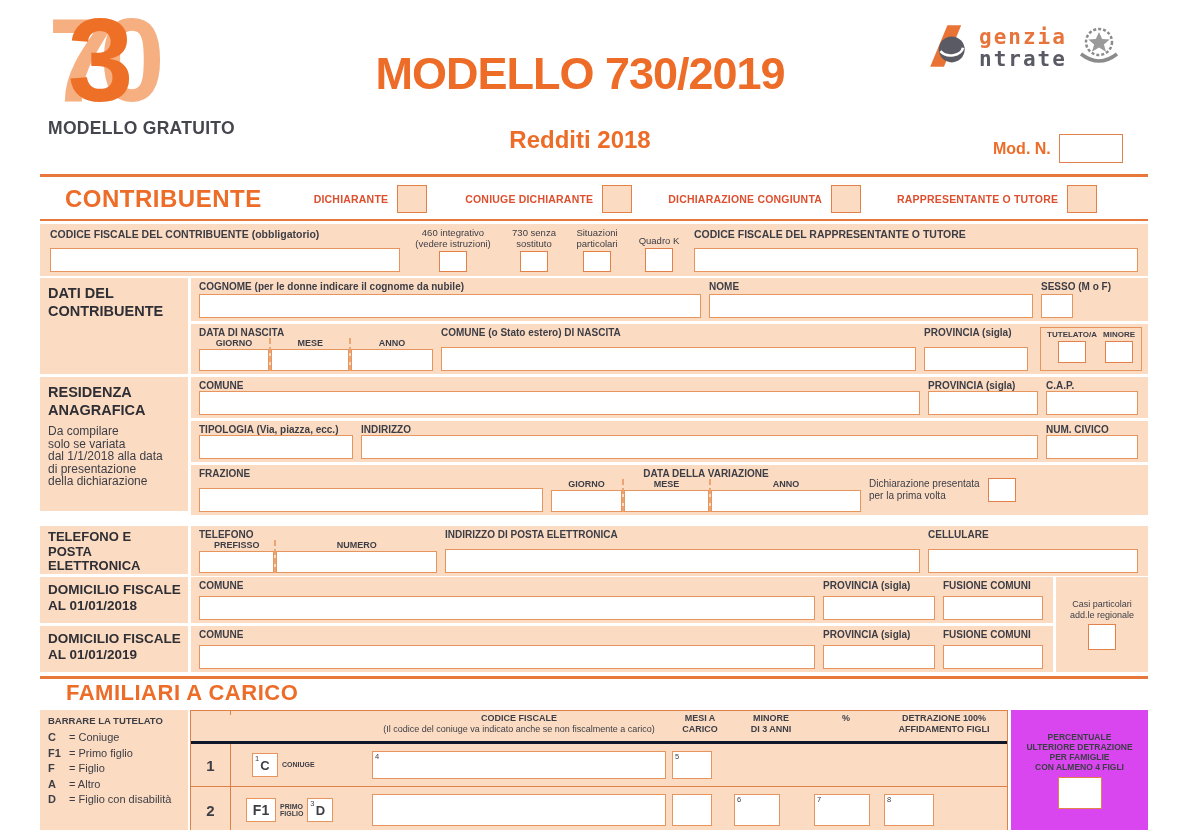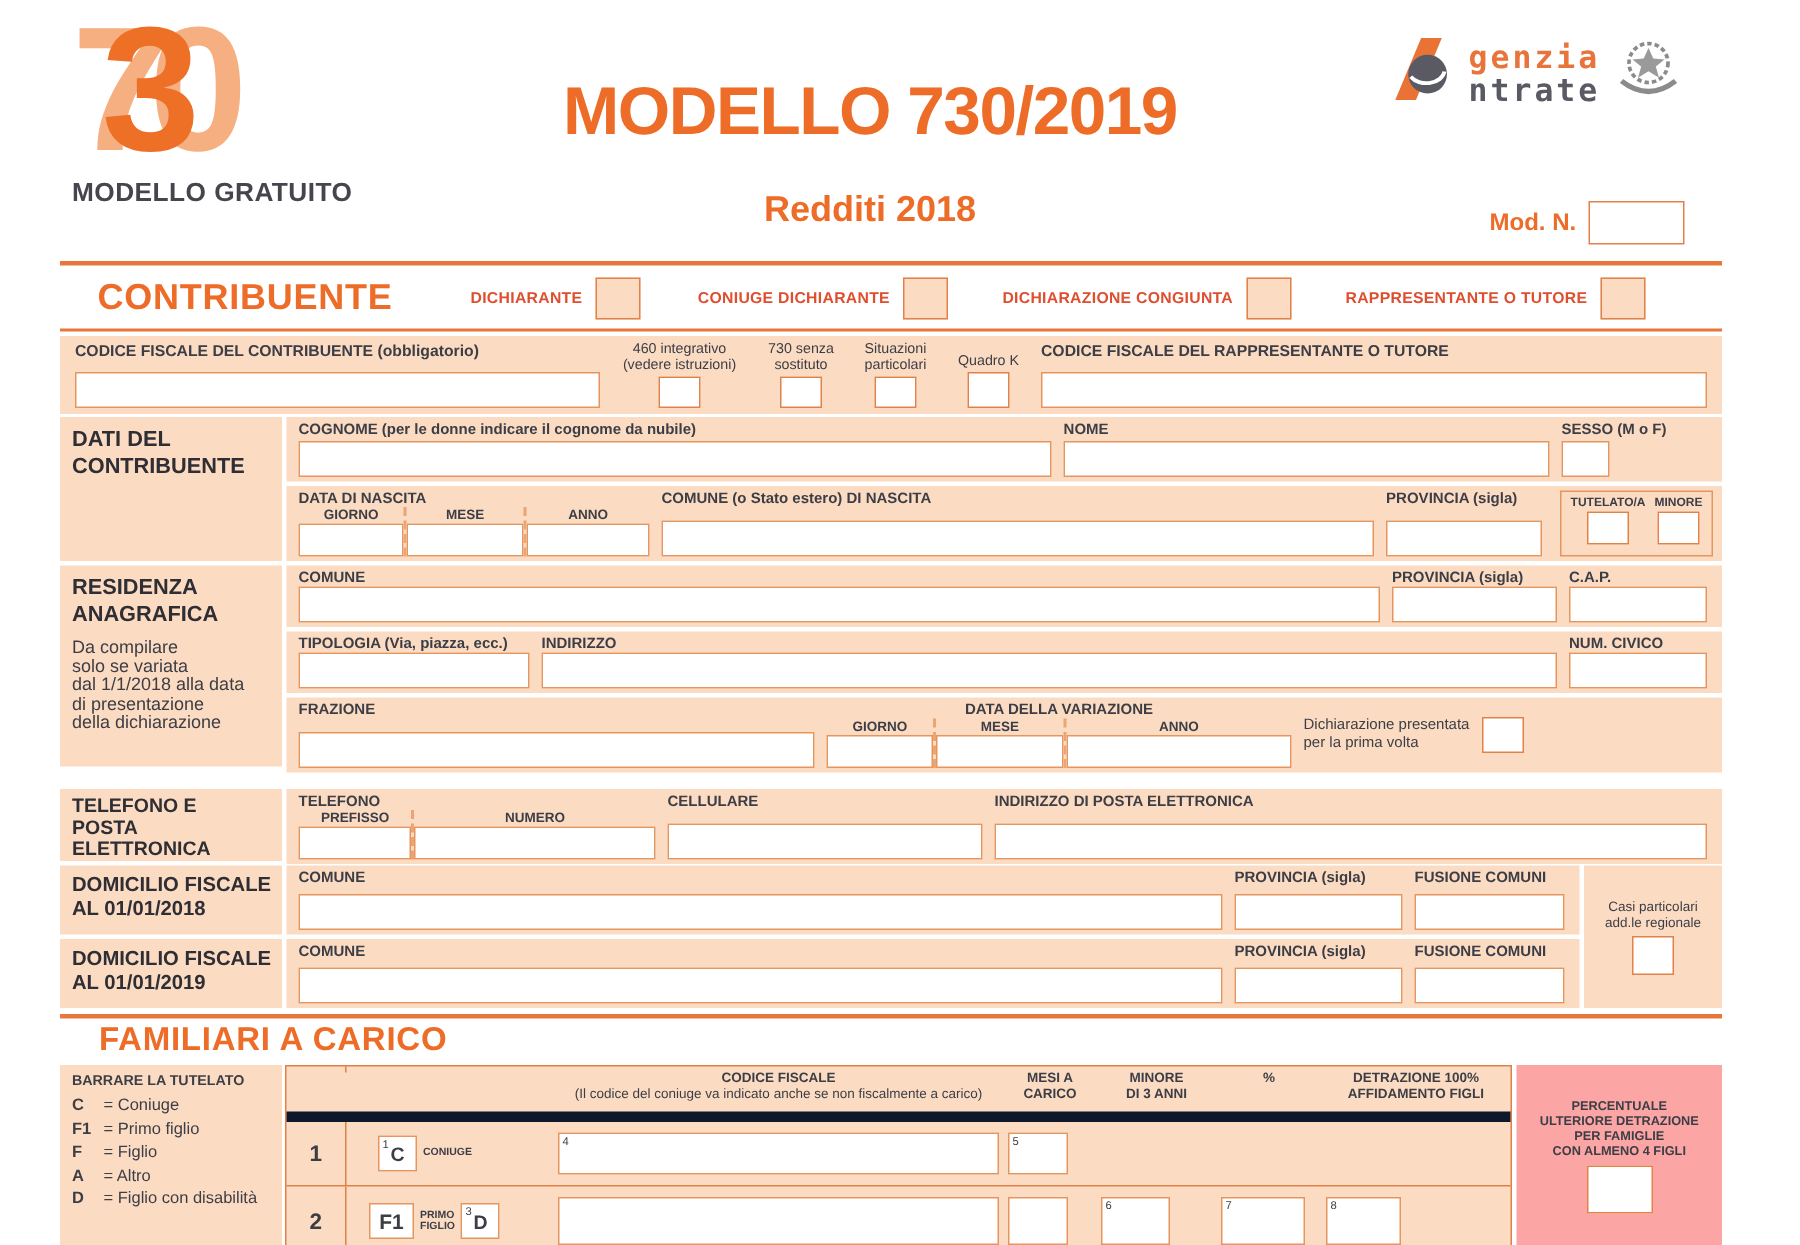--- a/index.html
+++ b/index.html
@@ -81,36 +81,36 @@
   #prima-group .t{font-size:10px;line-height:12px;color:#3d3d45;}
 
   
   #fam-title{position:absolute;left:66px;top:680px;color:#ED6C28;font-weight:bold;font-size:22px;letter-spacing:0.5px;}
   #fam-legend{position:absolute;left:40px;top:710px;width:148px;height:120px;background:#FBDCC3;padding:5px 0 0 8px;box-sizing:border-box;}
   #fam-legend .lt{font-size:9.5px;font-weight:bold;margin-bottom:4px;}
   .leg-line{font-size:11px;line-height:15.5px;display:flex;}
   .leg-line .k{font-weight:bold;width:21px;}
   #fam-table{position:absolute;left:190px;top:710px;width:818px;border:1.5px solid #DF8049;box-sizing:border-box;background:#FBDCC3;}
   .ft-row{display:flex;border-bottom:1.5px solid #DF8049;}
-  .ft-head{height:30px;border-bottom:7px solid #0f172a;align-items:flex-start;}
+  .ft-head{height:30px;border-bottom:3px solid #0f172a;align-items:flex-start;}
   .fc{box-sizing:border-box;padding:2px 3px;display:flex;}
   .fc-num{width:40px;flex:0 0 40px;border-right:1.5px solid #DF8049;align-items:center;justify-content:center;font-weight:bold;font-size:15px;}
   .fc-rel{width:138px;flex:0 0 138px;align-items:center;}
   .fc-cf{flex:1;align-items:center;}
   .fc-mesi{width:62px;flex:0 0 62px;align-items:center;}
   .fc-min{width:80px;flex:0 0 80px;align-items:center;}
   .fc-pct{width:70px;flex:0 0 70px;align-items:center;}
   .fc-det{width:126px;flex:0 0 126px;align-items:center;}
   .hc{flex-direction:column;text-align:center;justify-content:flex-start;align-items:center;font-size:9px;font-weight:bold;line-height:10.5px;color:#3d3d45;}
   .relbox{background:#fff;border:1px solid #E6955F;height:24px;min-width:26px;box-sizing:border-box;position:relative;
           display:flex;align-items:center;justify-content:center;font-weight:bold;font-size:13px;}
   .sup{position:absolute;top:0px;left:2px;font-size:7.5px;font-weight:normal;color:#3d3d45;}
   .cellbox{background:#fff;border:1px solid #E6955F;height:28px;box-sizing:border-box;position:relative;width:100%;}
   .tinylbl{font-size:7px;line-height:7.5px;font-weight:bold;color:#3d3d45;margin:0 4px;}
-  #fam-pct{position:absolute;left:1011px;top:710px;width:137px;height:120px;background:#fca5a5;display:flex;flex-direction:column;align-items:center;justify-content:center;text-align:center;}
+  #fam-pct{position:absolute;left:1011px;top:710px;width:137px;height:120px;background:#d946ef;display:flex;flex-direction:column;align-items:center;justify-content:center;text-align:center;}
   #fam-pct .t{font-size:8.5px;line-height:10px;font-weight:bold;color:#3d3d45;}
   #fam-pct .cb-white{width:44px;height:32px;margin-top:5px;}
 </style>
 </head>
 <body>
 
 <div id="page">
 
   <div id="logo">
     <div class="d730"><span class="d7">7</span><span class="d3">3</span><span class="d0">0</span></div>
@@ -352,26 +352,26 @@
             <div class="dcell" style="width:76px;">
               <span class="flbl-sm">PREFISSO</span>
               <input class="wbox" style="">
             </div>
             <div class="dcell" style="width:162px;">
               <span class="flbl-sm">NUMERO</span>
               <input class="wbox" style="">
             </div>
           </div>
         </div>
+        <div class="fgroup" style="flex:1;">
+          <div class="flbl">INDIRIZZO DI POSTA ELETTRONICA</div>
+          <input class="wbox" style="">
+        </div>
         <div class="fgroup" style="width:218px;">
           <div class="flbl">CELLULARE</div>
-          <input class="wbox" style="">
-        </div>
-        <div class="fgroup" style="flex:1;">
-          <div class="flbl">INDIRIZZO DI POSTA ELETTRONICA</div>
           <input class="wbox" style="">
         </div>
       </div>
     </div>
   </div>
 
   <div class="sec" id="secEF">
     <div id="ef-left">
       <div class="ef-row">
         <div class="leftcol">

